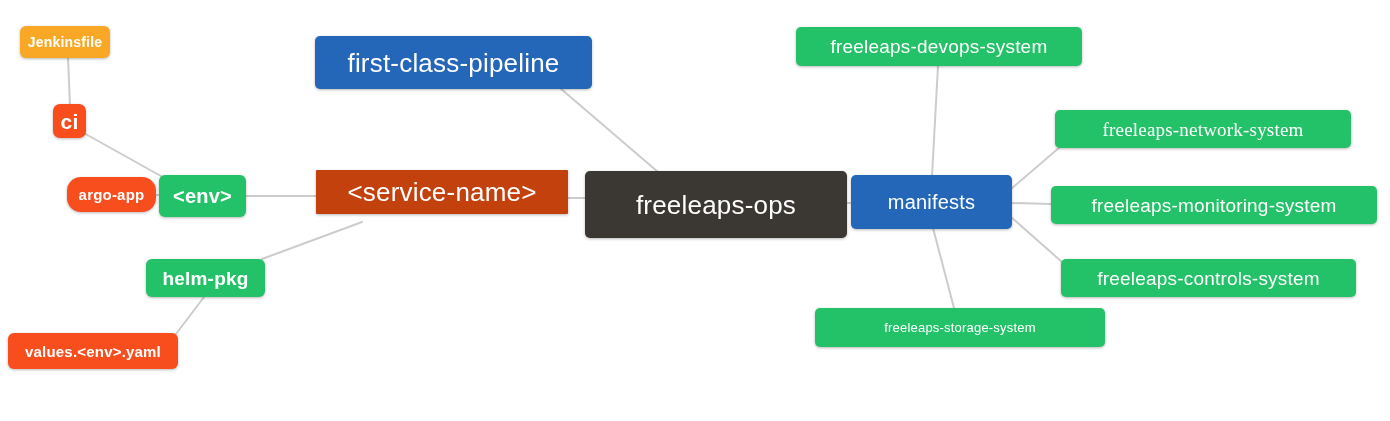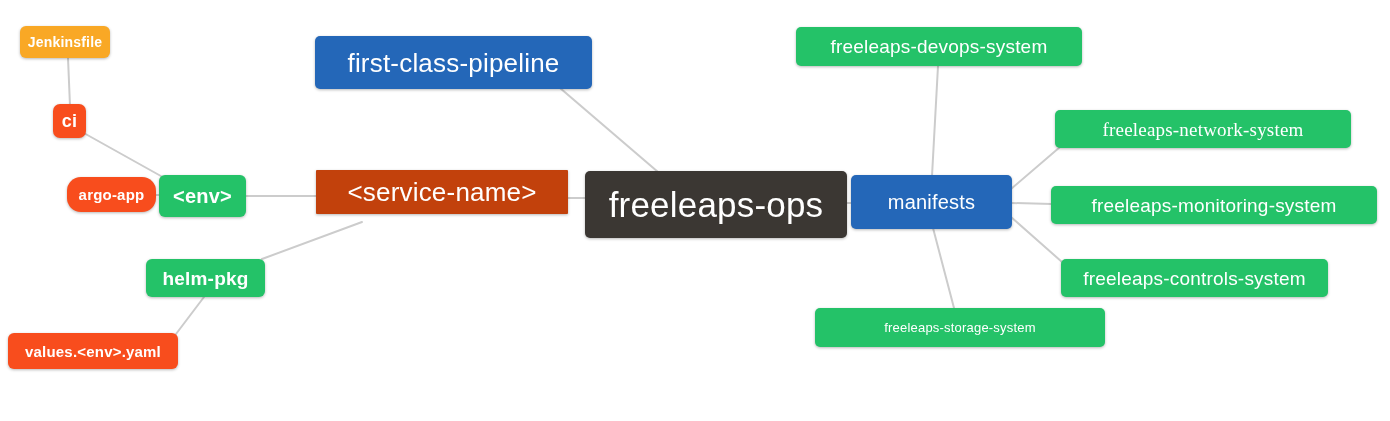--- a/index.html
+++ b/index.html
@@ -52,27 +52,27 @@
       <line x1="560" y1="88" x2="658" y2="172" stroke="#cccccc" stroke-width="2" stroke-linecap="round"></line>
       <line x1="568" y1="198" x2="586" y2="198" stroke="#cccccc" stroke-width="2" stroke-linecap="round"></line>
       <line x1="845" y1="203" x2="853" y2="203" stroke="#cccccc" stroke-width="2" stroke-linecap="round"></line>
       <line x1="932" y1="176" x2="938" y2="66" stroke="#cccccc" stroke-width="2" stroke-linecap="round"></line>
       <line x1="1011" y1="189" x2="1060" y2="147" stroke="#cccccc" stroke-width="2" stroke-linecap="round"></line>
       <line x1="1011" y1="203" x2="1052" y2="204" stroke="#cccccc" stroke-width="2" stroke-linecap="round"></line>
       <line x1="1011" y1="217" x2="1062" y2="262" stroke="#cccccc" stroke-width="2" stroke-linecap="round"></line>
       <line x1="933" y1="228" x2="954" y2="308" stroke="#cccccc" stroke-width="2" stroke-linecap="round"></line>
     </svg>
 <div class="node" style="left: 20px; top: 26px; width: 90px; height: 32px; font-size: 14px; font-weight: 700; border-radius: 6px; background: rgb(249, 168, 37);">Jenkinsfile</div>
-    <div class="node" style="left: 53px; top: 104px; width: 33px; height: 34px; font-size: 18px; font-weight: 700; border-radius: 7px; background: rgb(248, 77, 29);">ci</div>
+    <div class="node" style="left: 53px; top: 104px; width: 33px; height: 34px; font-size: 21px; font-weight: 700; border-radius: 7px; background: rgb(248, 77, 29);">ci</div>
     <div class="node" style="left: 31px; top: 177px; width: 89px; height: 35px; font-size: 15px; font-weight: 700; border-radius: 14px; background: rgb(248, 77, 29); margin-left: 36px;">argo-app</div>
     <div class="node" style="left: 159px; top: 175px; width: 87px; height: 42px; font-size: 20px; font-weight: 700; border-radius: 6px; background: rgb(36, 194, 104);">&lt;env&gt;</div>
     <div class="node" style="left: 146px; top: 259px; width: 119px; height: 38px; font-size: 19px; font-weight: 700; border-radius: 6px; background: rgb(36, 194, 104);">helm-pkg</div>
     <div class="node" style="left: 8px; top: 333px; width: 170px; height: 36px; font-size: 15px; font-weight: 700; border-radius: 6px; background: rgb(248, 77, 29);">values.&lt;env&gt;.yaml</div>
     <div class="node" style="left: 315px; top: 36px; width: 277px; height: 53px; font-size: 26px; font-weight: 400; border-radius: 5px; background: rgb(36, 103, 184);">first-class-pipeline</div>
     <div class="node" style="left: 316px; top: 170px; width: 252px; height: 44px; font-size: 26px; font-weight: 400; border-radius: 1px; background: #c2410c;">&lt;service-name&gt;</div>
-    <div class="node" style="left: 585px; top: 171px; width: 262px; height: 67px; font-size: 35px; font-weight: 400; border-radius: 5px; background: rgb(59, 55, 51);">freeleaps-ops</div>
+    <div class="node" style="left: 585px; top: 171px; width: 262px; height: 67px; font-size: 26px; font-weight: 400; border-radius: 5px; background: rgb(59, 55, 51);">freeleaps-ops</div>
     <div class="node" style="left: 851px; top: 175px; width: 161px; height: 54px; font-size: 20px; font-weight: 400; border-radius: 5px; background: rgb(36, 103, 184);">manifests</div>
     <div class="node" style="left: 796px; top: 27px; width: 286px; height: 39px; font-size: 19px; font-weight: 400; border-radius: 5px; background: rgb(36, 194, 104);">freeleaps-devops-system</div>
     <div class="node" style="left: 1055px; top: 110px; width: 296px; height: 38px; font-size: 19px; font-weight: 400; border-radius: 5px; background: rgb(36, 194, 104); font-family: Liberation Serif, serif;">freeleaps-network-system</div>
     <div class="node" style="left: 1051px; top: 186px; width: 326px; height: 38px; font-size: 19px; font-weight: 400; border-radius: 5px; background: rgb(36, 194, 104);">freeleaps-monitoring-system</div>
-    <div class="node" style="left: 1061px; top: 259px; width: 267px; height: 38px; font-size: 19px; font-weight: 400; border-radius: 5px; background: rgb(36, 194, 104);">freeleaps-controls-system</div>
+    <div class="node" style="left: 1061px; top: 259px; width: 295px; height: 38px; font-size: 19px; font-weight: 400; border-radius: 5px; background: rgb(36, 194, 104);">freeleaps-controls-system</div>
     <div class="node" style="left: 815px; top: 308px; width: 290px; height: 39px; font-size: 13px; font-weight: 400; border-radius: 5px; background: rgb(36, 194, 104);">freeleaps-storage-system</div>
   </div>
 
 </body></html>

